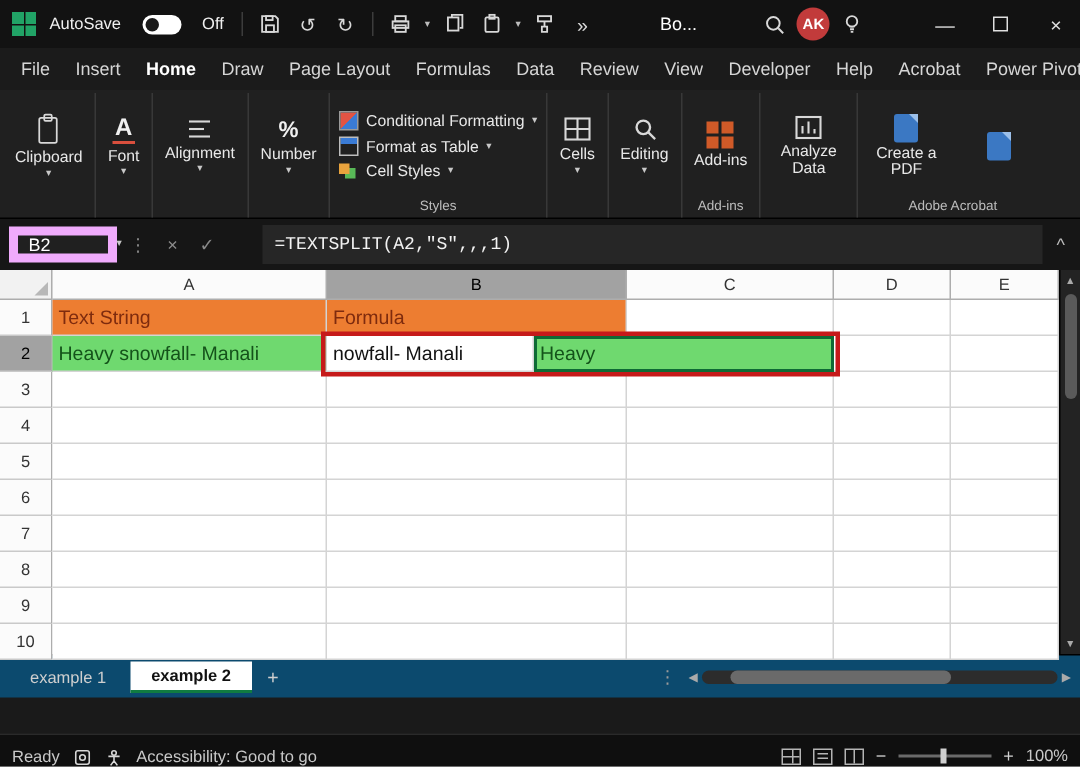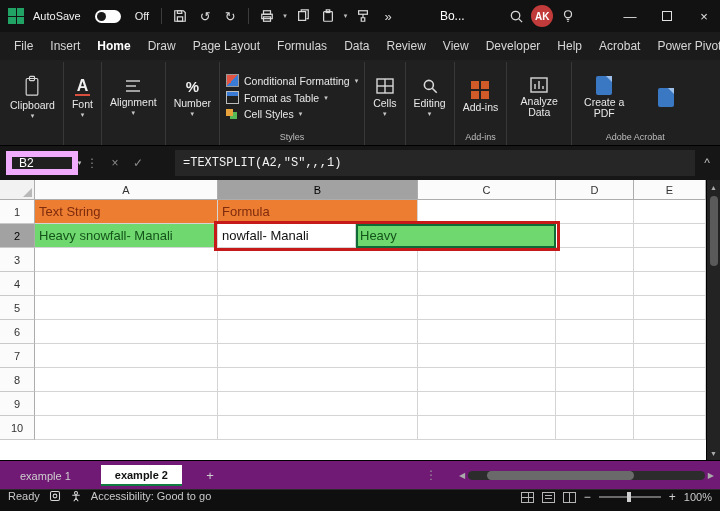--- a/index.html
+++ b/index.html
@@ -79,32 +79,32 @@
   .fill-green { background:#6FD96F; color:#14531A; }
   .sel-cell { outline:2px solid #0E6B35; outline-offset:-2px; }
   .filler { flex:1; background:#fff; }
   .v-scroll { width:14px; background:#232323; border-left:1px solid #000; display:flex; flex-direction:column; align-items:center; flex:0 0 auto; }
   .v-arrow { height:14px; color:#aaaaaa; font-size:7px; display:flex; align-items:center; justify-content:center; }
   .v-thumb { width:8px; height:70px; background:#5a5a5a; border-radius:4px; margin-top:2px; }
   .v-scroll .spacer { flex:1; }
   .annotation { position:absolute; left:214px; top:41px; width:346px; height:30px; border:3px solid #C61A1A; pointer-events:none; }
 
   
-  .tabbar { height:25px; background:#701a75; display:flex; align-items:center; padding:14px 6px; gap:16px; border-top:1px solid #000; flex:0 0 auto; }
+  .tabbar { height:25px; background:#0c4a6e; display:flex; align-items:center; padding:14px 6px; gap:2px; border-top:1px solid #000; flex:0 0 auto; }
   .sheet-tab { padding:4px 14px 3px; font-size:11px; color:#cfcfcf; }
   .sheet-tab.active { background:#ffffff; color:#111111; font-weight:bold; border-bottom:2px solid #107C41; }
   .add-sheet { width:24px; text-align:center; color:#cfcfcf; font-size:13px; }
   .tab-dots { margin-left:auto; color:#9a9a9a; padding:0 6px; }
   .h-scroll { display:flex; align-items:center; gap:3px; width:255px; }
   .h-arrow { color:#aaaaaa; font-size:8px; }
   .h-track { flex:1; height:9px; background:#2c2c2c; border-radius:5px; position:relative; }
   .h-thumb { position:absolute; left:8%; width:62%; height:9px; background:#6a6a6a; border-radius:5px; }
 
   
-  .statusbar { height:22px; background:#0f0f0f; border-top:1px solid #2a2a2a; display:flex; align-items:flex-start; padding:0 8px; gap:9px; font-size:11px; color:#c9c9c9; flex:0 0 auto; }
+  .statusbar { height:22px; background:#0f0f0f; border-top:1px solid #2a2a2a; display:flex; align-items:flex-end; padding:0 8px; gap:9px; font-size:11px; color:#c9c9c9; flex:0 0 auto;margin-top:24px; }
   .sb-right { margin-left:auto; display:flex; align-items:center; gap:8px; }
   .view-icon { width:13px; height:11px; border:1px solid #b5b5b5; position:relative; }
   .view-icon.grid::after { content:""; position:absolute; inset:0; background:
       linear-gradient(#b5b5b5,#b5b5b5) 0 4px/100% 1px no-repeat,
       linear-gradient(#b5b5b5,#b5b5b5) 6px 0/1px 100% no-repeat; }
   .view-icon.page::after { content:""; position:absolute; left:2px; right:2px; top:2px; height:1px; background:#b5b5b5; box-shadow:0 3px 0 #b5b5b5; }
   .view-icon.pbreak::after { content:""; position:absolute; left:5px; top:0; bottom:0; width:1px; background:#b5b5b5; }
   .zoom-track { width:62px; height:2px; background:#6a6a6a; position:relative; }
   .zoom-knob { position:absolute; left:46%; top:-4px; width:4px; height:10px; background:#cfcfcf; }
   .zoom-sign { font-size:12px; color:#d0d0d0; }

